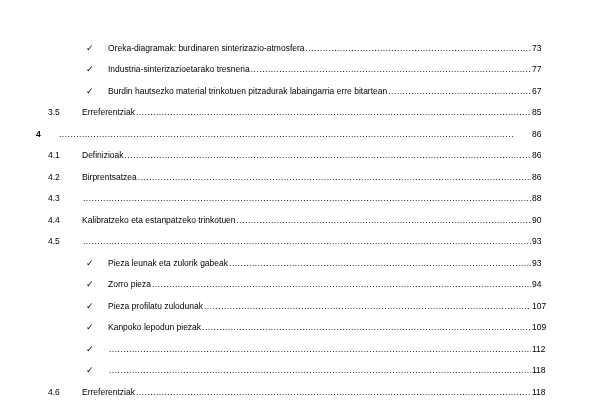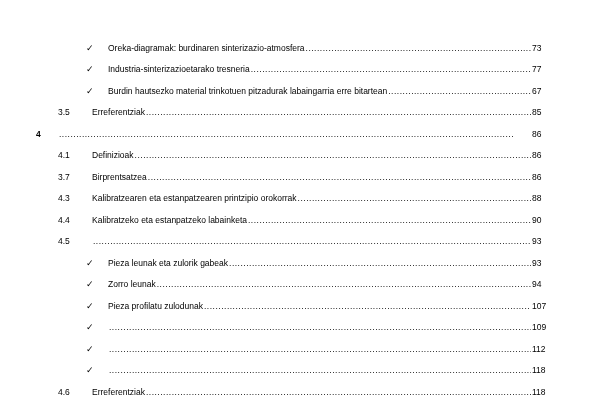--- a/index.html
+++ b/index.html
@@ -31,21 +31,21 @@
     height: 21.5px;
     line-height: 11px;
   }
   .num {
     flex: 0 0 auto;
     text-align: left;
     white-space: nowrap;
   }
   
   .lvl1 .num { width: 22px; margin-left: 0px; }
-  .lvl2 .num { width: 34px; margin-left: 22px; }
+  .lvl2 .num { width: 34px; margin-left: 12px; }
   .lvl3 .check { width: 22px; margin-left: 50px; }
 
   .check {
     flex: 0 0 auto;
     font-size: 9px;
     color: #000;
   }
   .label {
     flex: 0 0 auto;
     white-space: nowrap;
@@ -104,62 +104,62 @@
         <span class="dots">...............................................................................................................................................................</span>
         <span class="pagenum">86</span>
       </div>
       <div class="row lvl2">
         <span class="num">4.1</span>
         <span class="label">Definizioak</span>
         <span class="dots">...............................................................................................................................................................</span>
         <span class="pagenum">86</span>
       </div>
       <div class="row lvl2">
-        <span class="num">3.7</span>
+        <span class="num">4.2</span>
         <span class="label">Birprentsatzea</span>
         <span class="dots">...............................................................................................................................................................</span>
         <span class="pagenum">86</span>
       </div>
       <div class="row lvl2">
         <span class="num">4.3</span>
-        <span class="label">Kalibratzearen eta estanpatzearen printzipio orokorrak</span>
         <span class="dots">...............................................................................................................................................................</span>
         <span class="pagenum">88</span>
       </div>
       <div class="row lvl2">
         <span class="num">4.4</span>
-        <span class="label">Kalibratzeko eta estanpatzeko labainketa</span>
+        <span class="label">Kalibratzeko eta estanpatzeko trinkotuen</span>
         <span class="dots">...............................................................................................................................................................</span>
         <span class="pagenum">90</span>
       </div>
       <div class="row lvl2">
         <span class="num">4.5</span>
         <span class="dots">...............................................................................................................................................................</span>
         <span class="pagenum">93</span>
       </div>
       <div class="row lvl3">
         <span class="check">✓</span>
         <span class="label">Pieza leunak eta zulorik gabeak</span>
         <span class="dots">...............................................................................................................................................................</span>
         <span class="pagenum">93</span>
       </div>
       <div class="row lvl3">
         <span class="check">✓</span>
-        <span class="label">Zorro leunak</span>
+        <span class="label">Zorro pieza</span>
         <span class="dots">...............................................................................................................................................................</span>
         <span class="pagenum">94</span>
       </div>
       <div class="row lvl3">
         <span class="check">✓</span>
         <span class="label">Pieza profilatu zulodunak</span>
         <span class="dots">...............................................................................................................................................................</span>
         <span class="pagenum">107</span>
       </div>
       <div class="row lvl3">
         <span class="check">✓</span>
+        <span class="label">Kanpoko lepodun piezak</span>
         <span class="dots">...............................................................................................................................................................</span>
         <span class="pagenum">109</span>
       </div>
       <div class="row lvl3">
         <span class="check">✓</span>
         <span class="dots">...............................................................................................................................................................</span>
         <span class="pagenum">112</span>
       </div>
       <div class="row lvl3">
         <span class="check">✓</span>

